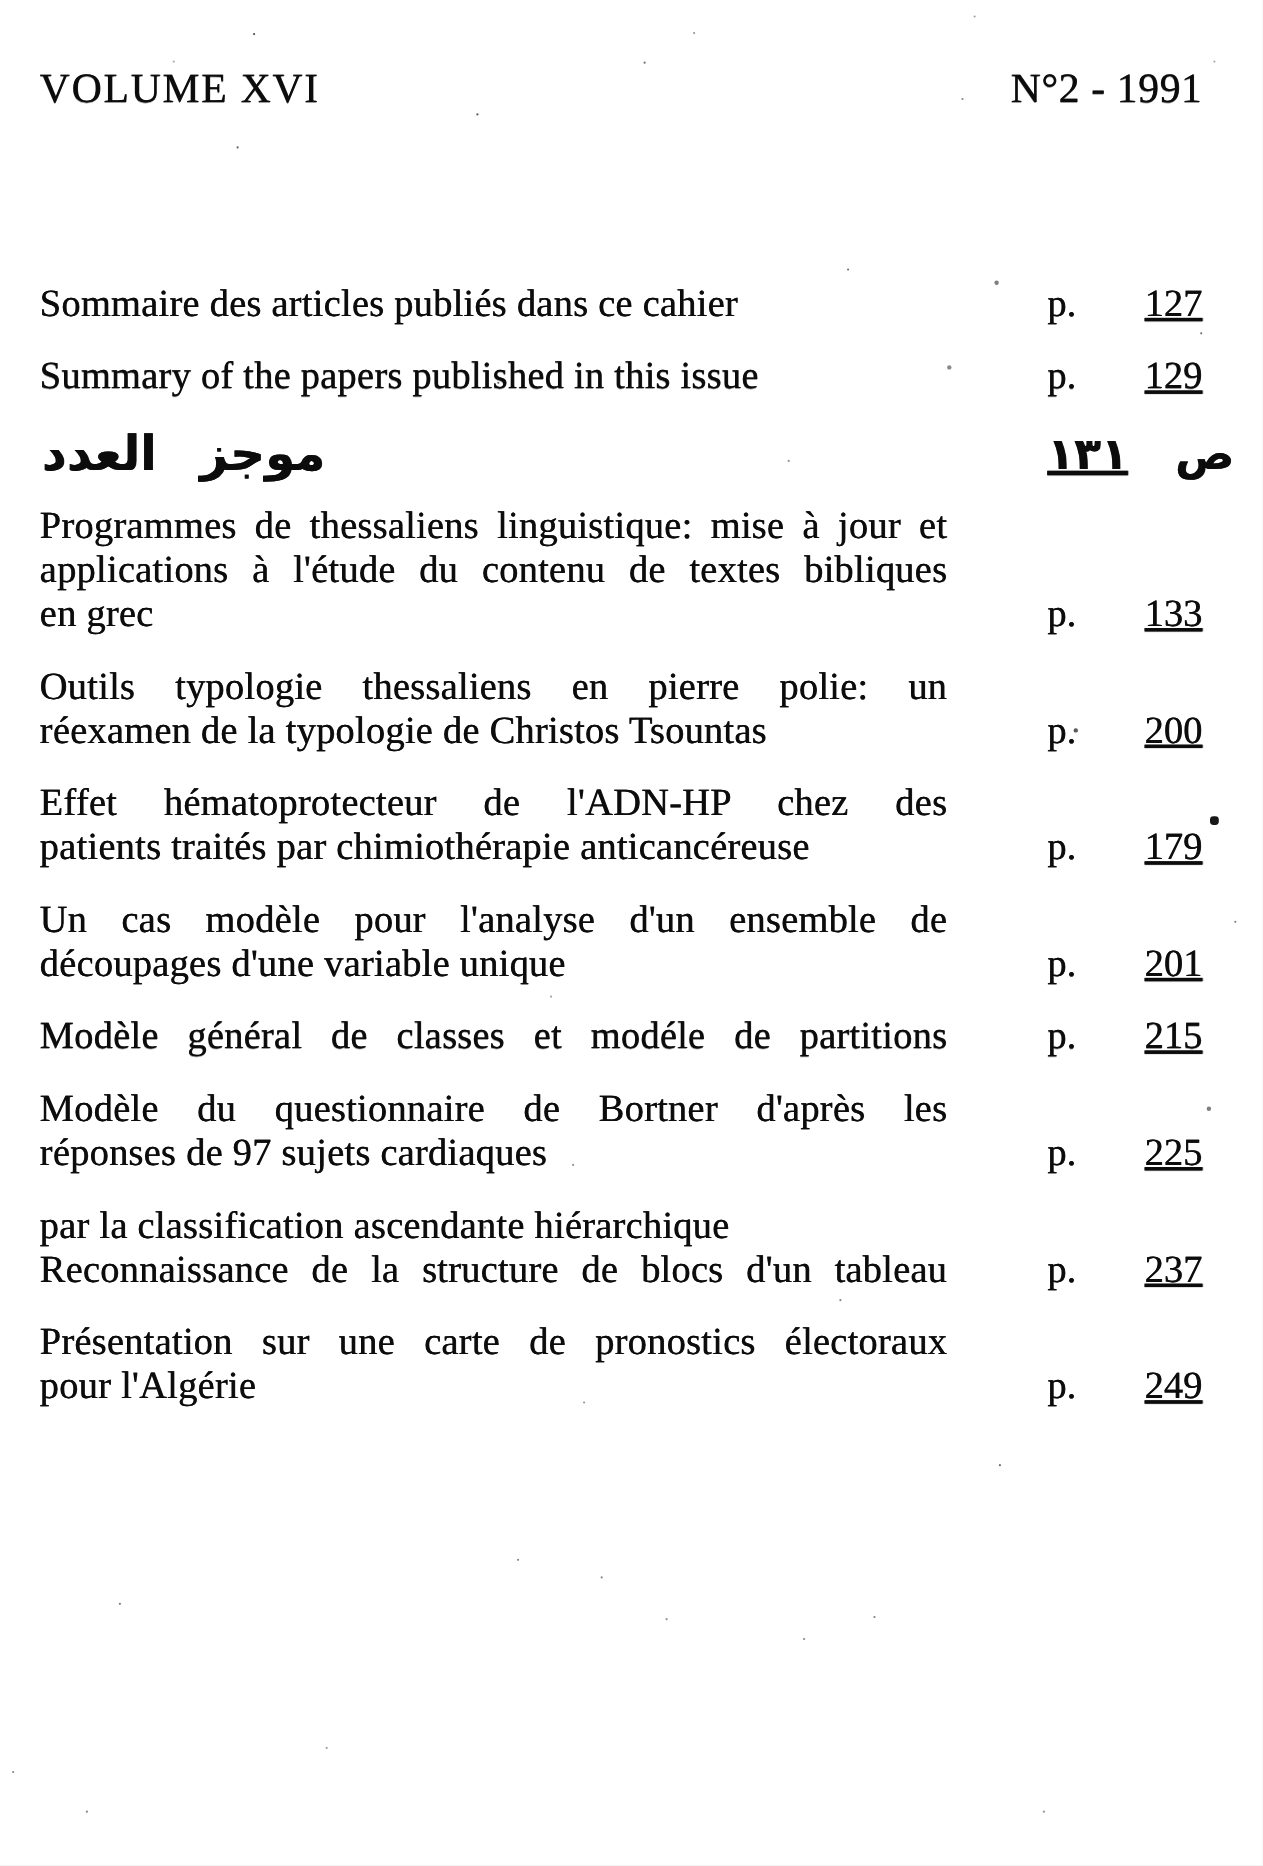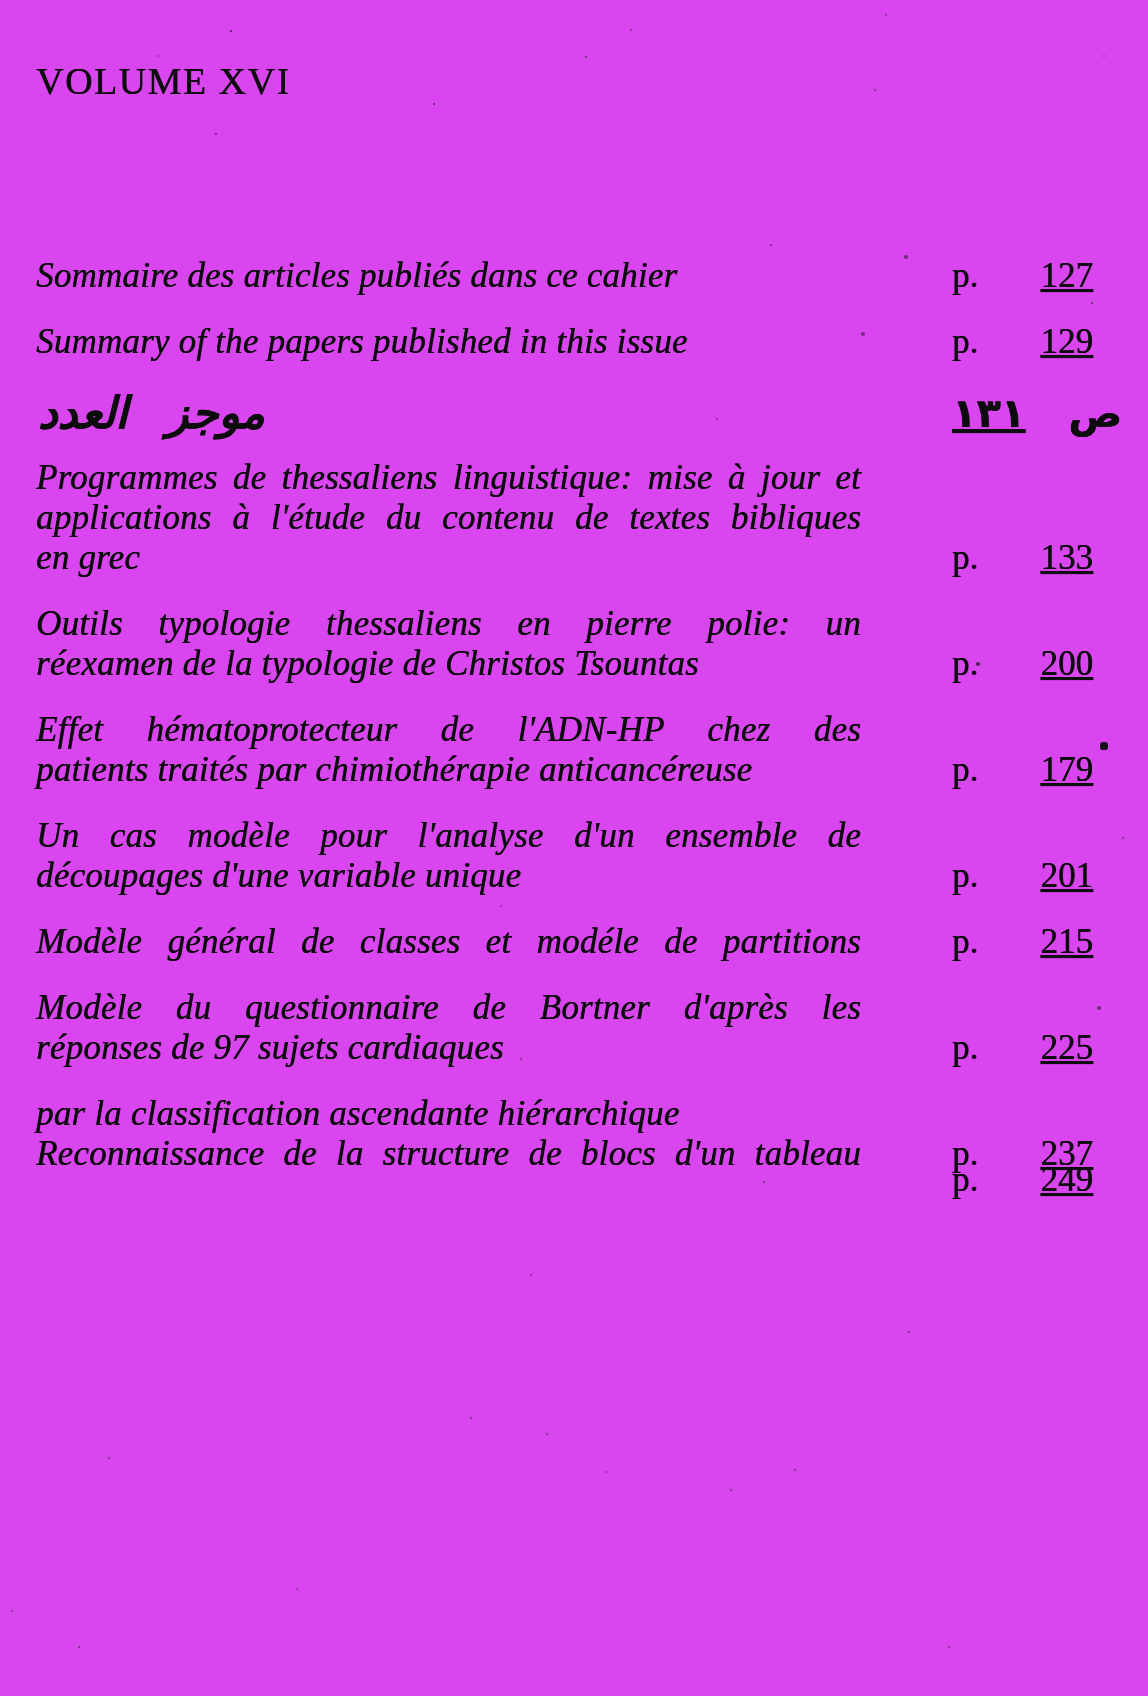--- a/index.html
+++ b/index.html
@@ -1,21 +1,21 @@
 <!DOCTYPE html>
 <html lang="fr"><head>
 <meta charset="utf-8">
 <style>
   html, body { margin: 0; padding: 0; background: #e8e8e8; }
   .page {
     position: relative;
     width: 1148px;
     height: 1696px;
     margin: 0 auto;
-    background: #d946ef;
+    background: #ffffff;
     color: #0c0c0c;
     font-family: "Liberation Serif", "DejaVu Serif", serif;
     overflow: hidden;
   }
   
   .ink { text-shadow: 0.45px 0 0 rgba(10,10,10,0.85), 0 0.3px 0 rgba(10,10,10,0.4); }
 
   .header {
     position: absolute;
     top: 58px; left: 36px; right: 55px;
@@ -34,21 +34,20 @@
   }
   .entry {
     position: relative;
     margin-bottom: 26px;
   }
   .entry .title {
     width: 825px;
     font-size: 35px;
     line-height: 40px;
     letter-spacing: 0.2px;
-    font-style: italic;
   }
   .tline { text-align: left; }
   .tline.just { text-align: justify; text-align-last: justify; }
 
   .pcol {
     position: absolute;
     left: 916px; right: 55px; bottom: 0;
     display: flex;
     justify-content: space-between;
     align-items: baseline;
@@ -124,20 +123,21 @@
       948px 1646px 0 0 rgba(20,20,20,0.45);
   }
 </style>
 </head>
 <body>
 
 <div class="page">
 
   <div class="header ink">
     <span class="volume">VOLUME XVI</span>
+    <span class="issue">N°2 - 1991</span>
   </div>
 
   <div class="toc ink" id="toc">
   <div class="entry">
     <div class="title">
           <div class="tline">Sommaire des articles publiés dans ce cahier</div>
         </div>
     <div class="pcol">
       <span class="plabel">p.</span>
       <span class="pnum">127</span>
@@ -235,20 +235,24 @@
           <div class="tline">par la classification ascendante hiérarchique</div>
           <div class="tline just">Reconnaissance de la structure de blocs d'un tableau</div>
         </div>
     <div class="pcol">
       <span class="plabel">p.</span>
       <span class="pnum">237</span>
     </div>
   </div>
 
   <div class="entry">
+    <div class="title">
+          <div class="tline just">Présentation sur une carte de pronostics électoraux</div>
+          <div class="tline">pour l'Algérie</div>
+        </div>
     <div class="pcol">
       <span class="plabel">p.</span>
       <span class="pnum">249</span>
     </div>
   </div>
 </div>
 
   <div class="specks"></div>
 </div>
 

